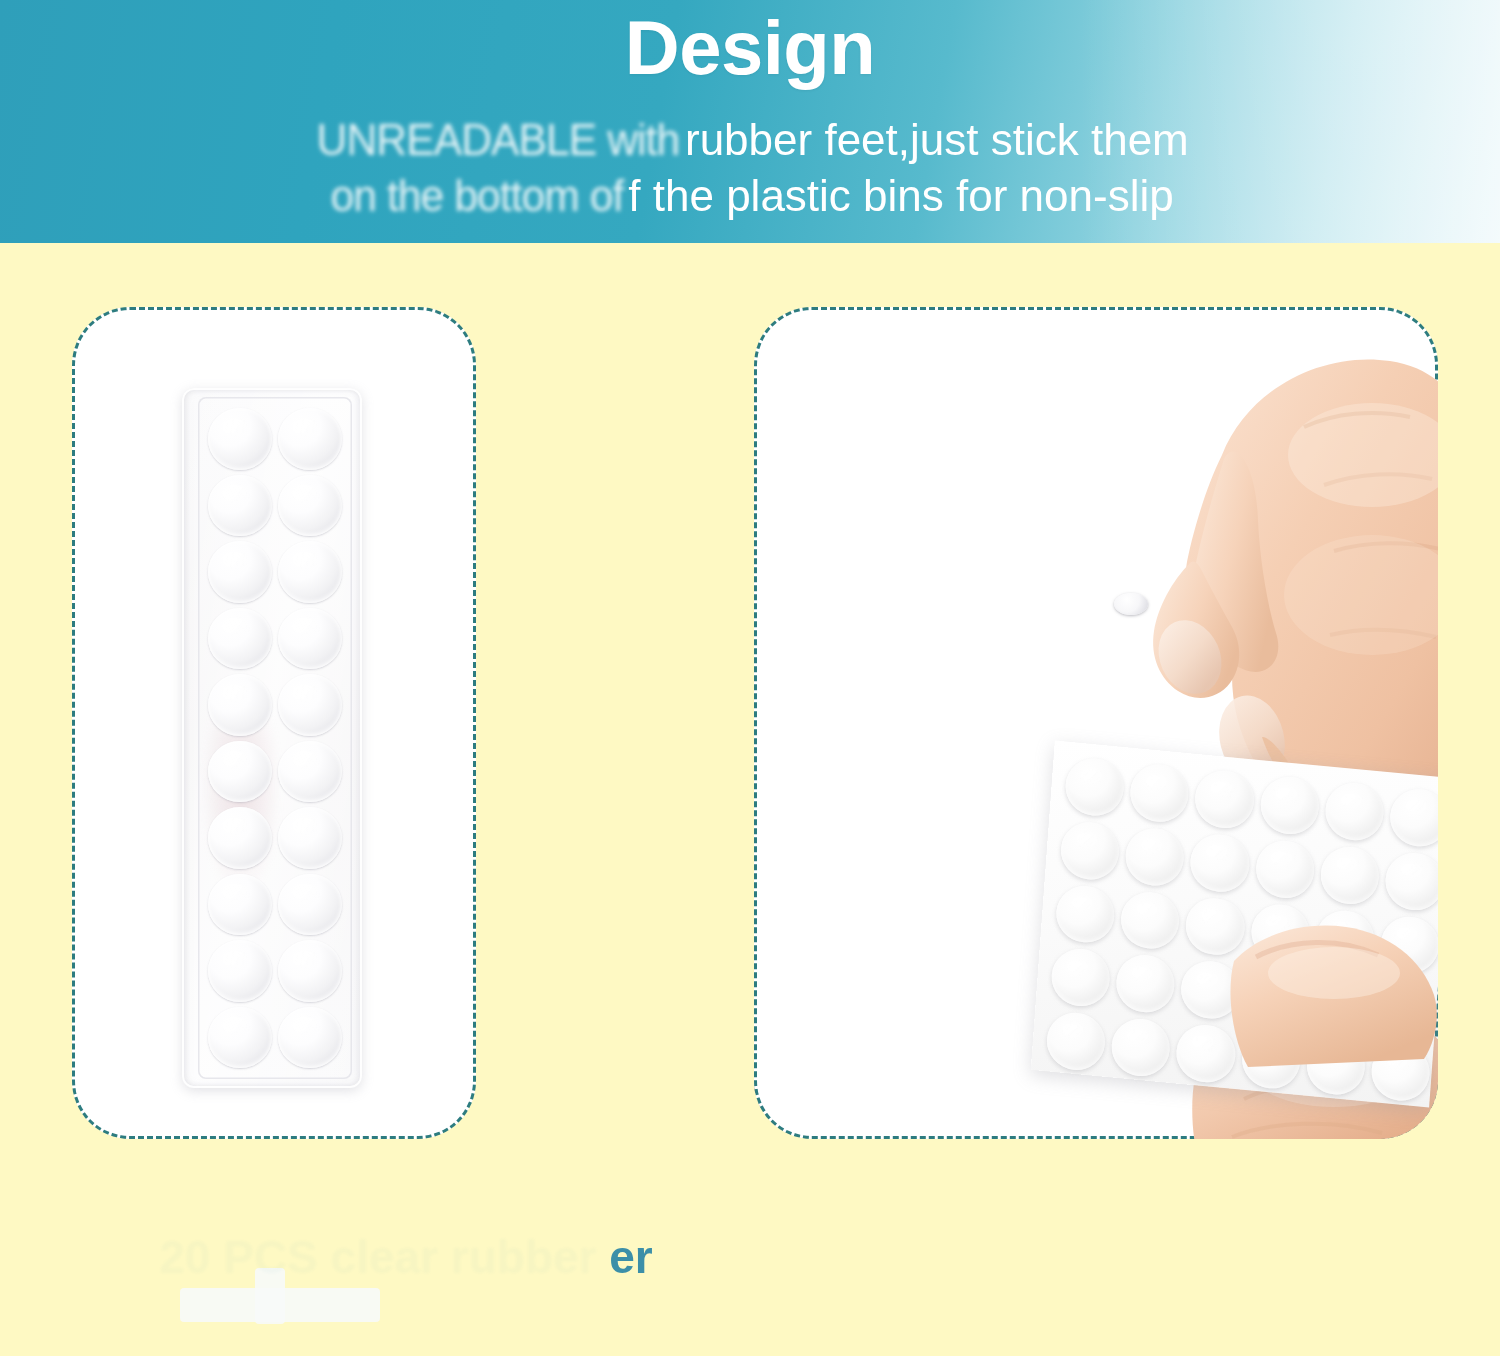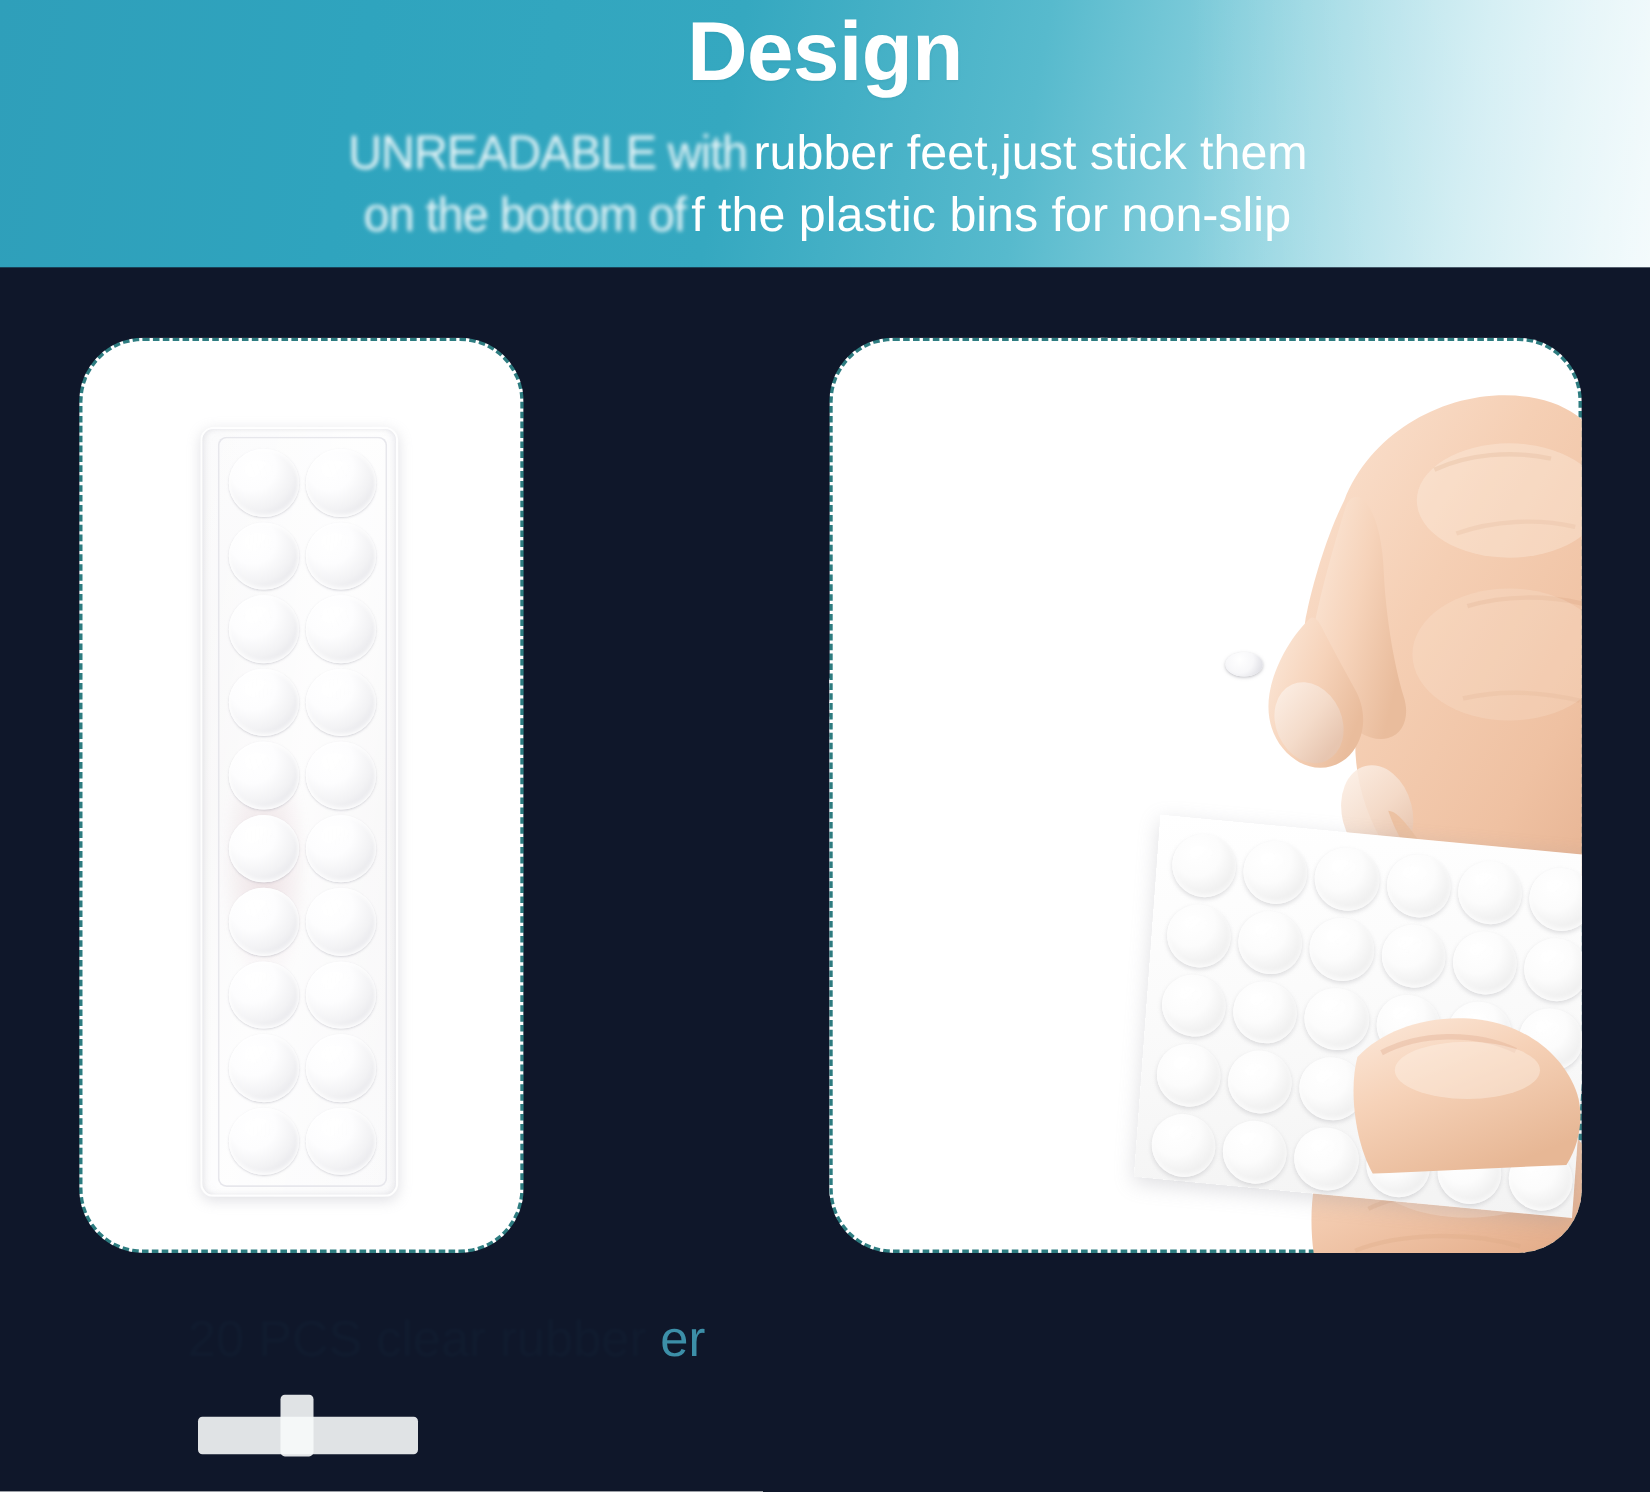--- a/index.html
+++ b/index.html
@@ -9,21 +9,21 @@
     background: #ffffff;
   }
   body {
     font-family: "Liberation Sans", sans-serif;
   }
 
   #page {
     position: relative;
     width: 1500px;
     height: 1356px;
-    background: #0f172a;
+    background: #fef9c3;
     overflow: hidden;
   }
 
   
   .banner {
     position: absolute;
     left: 0;
     top: 0;
     width: 1500px;
     height: 243px;
@@ -389,21 +389,22 @@
     height: 152px;
     z-index: 11;
   }
 
   
   .caption {
     position: absolute;
     font-size: 46px;
     line-height: 1.18;
     color: #3C8FA8;
-    font-weight: normal;
+    font-weight: bold;
+    margin-top: 40px;
   }
   
   .caption-left {
     left: 96px;
     top: 1190px;
     width: 620px;
     text-align: center;
   }
   .caption-left .ghost {
     opacity: 0.035;

